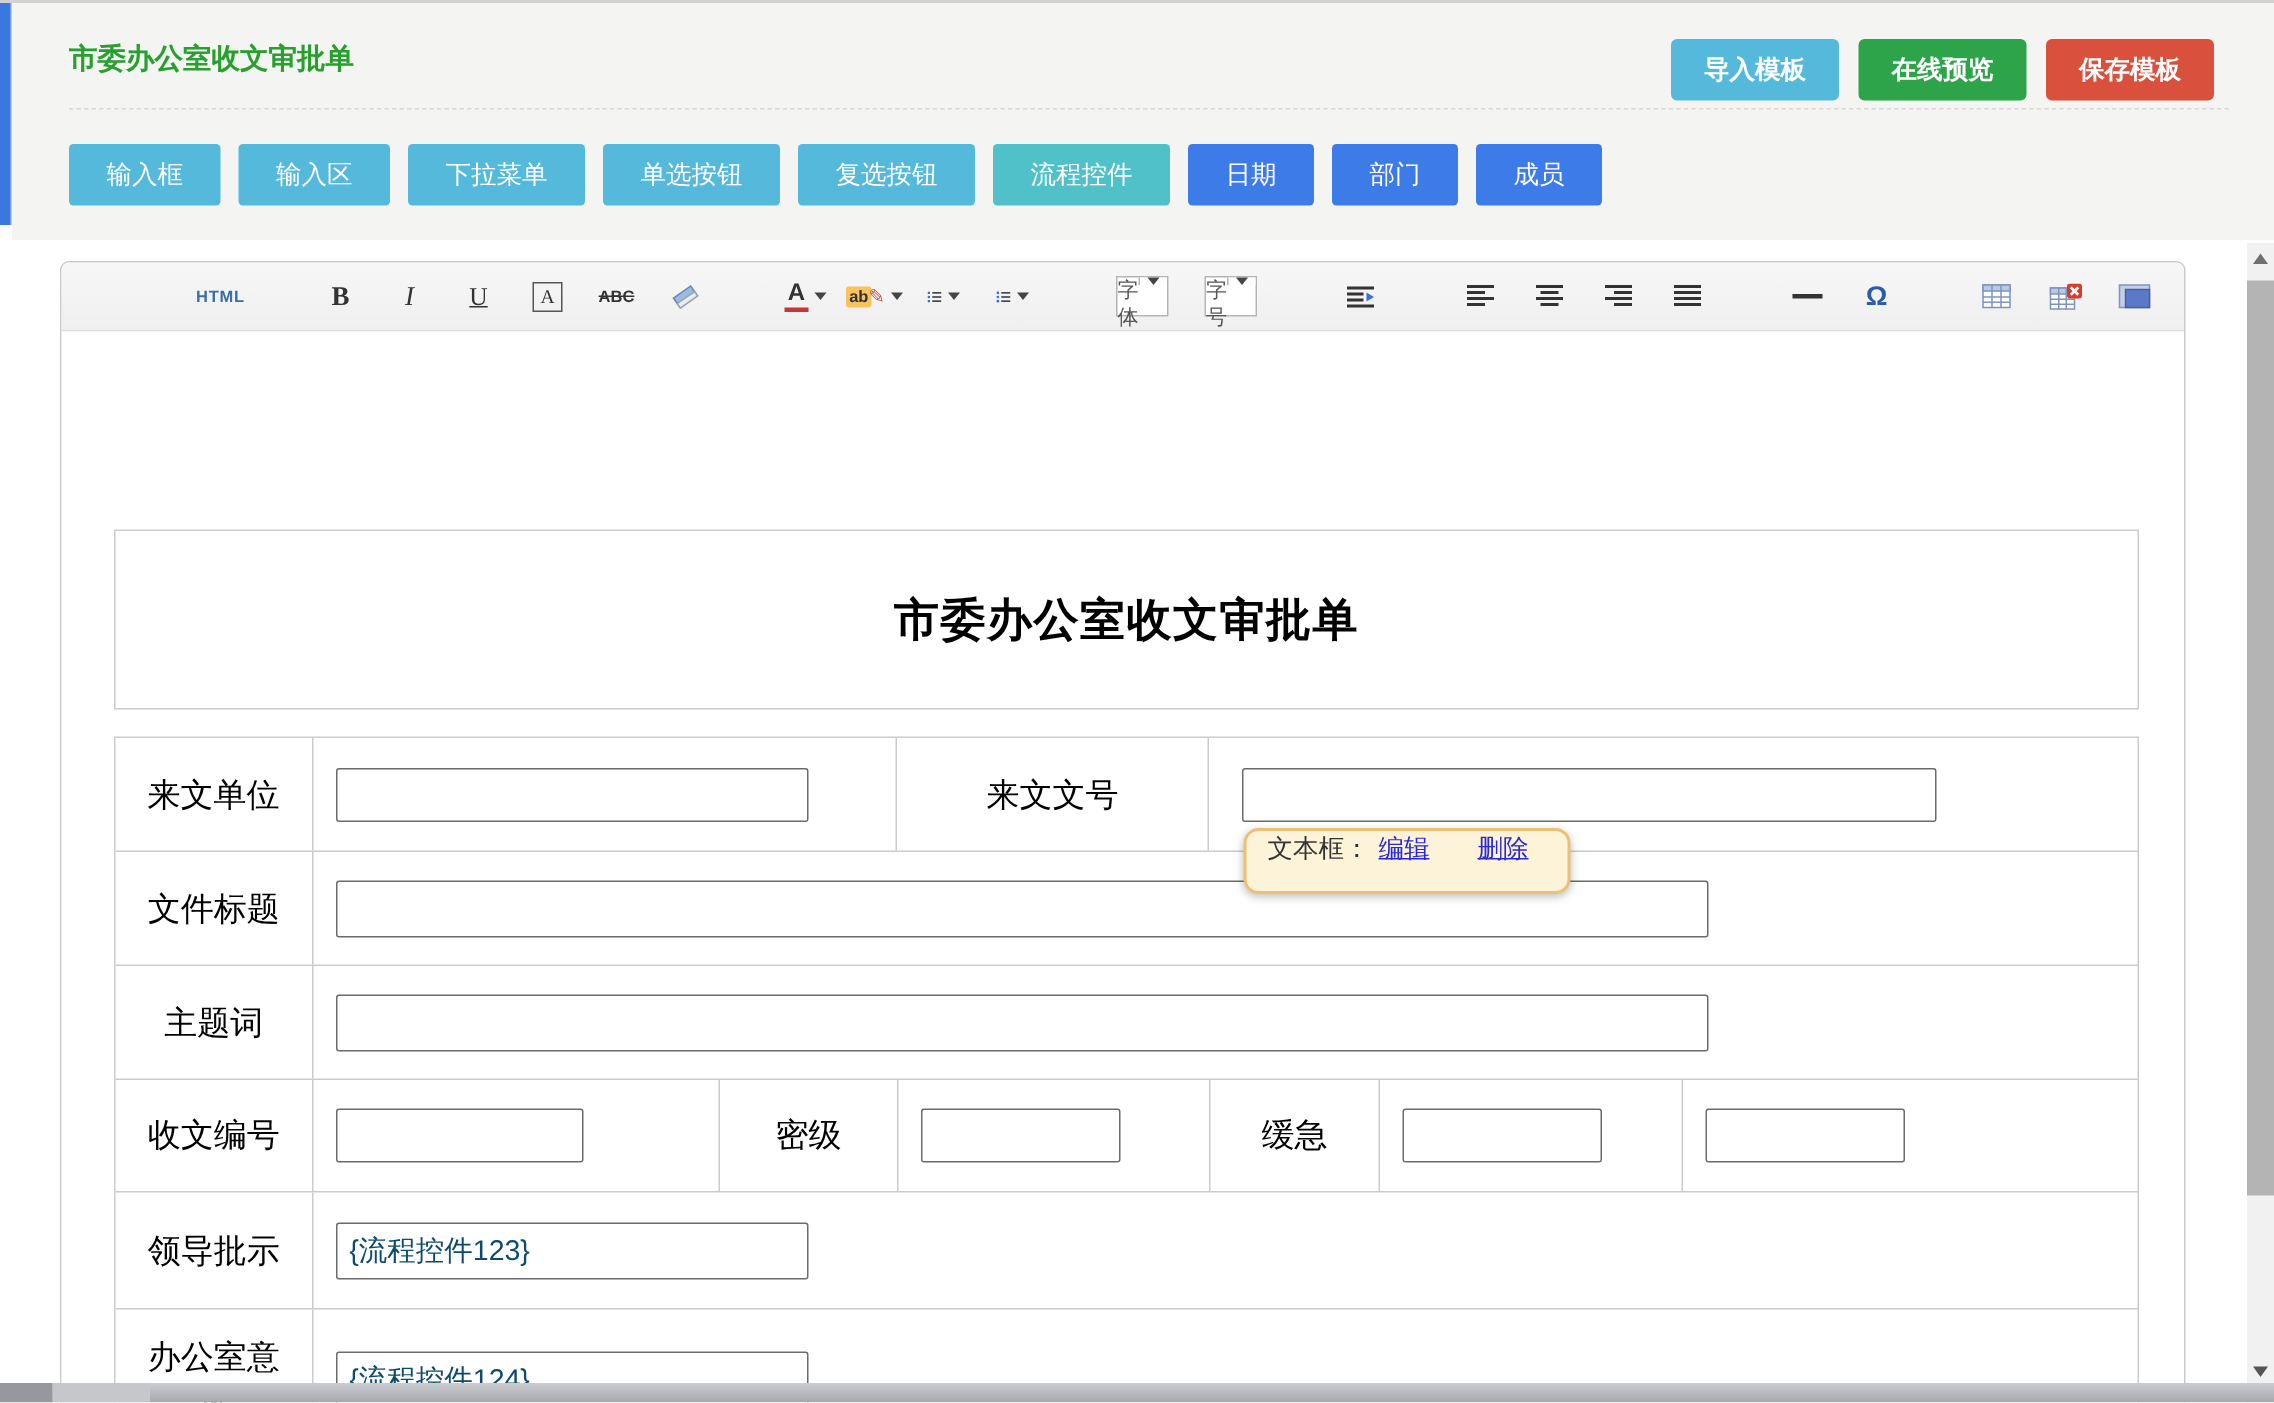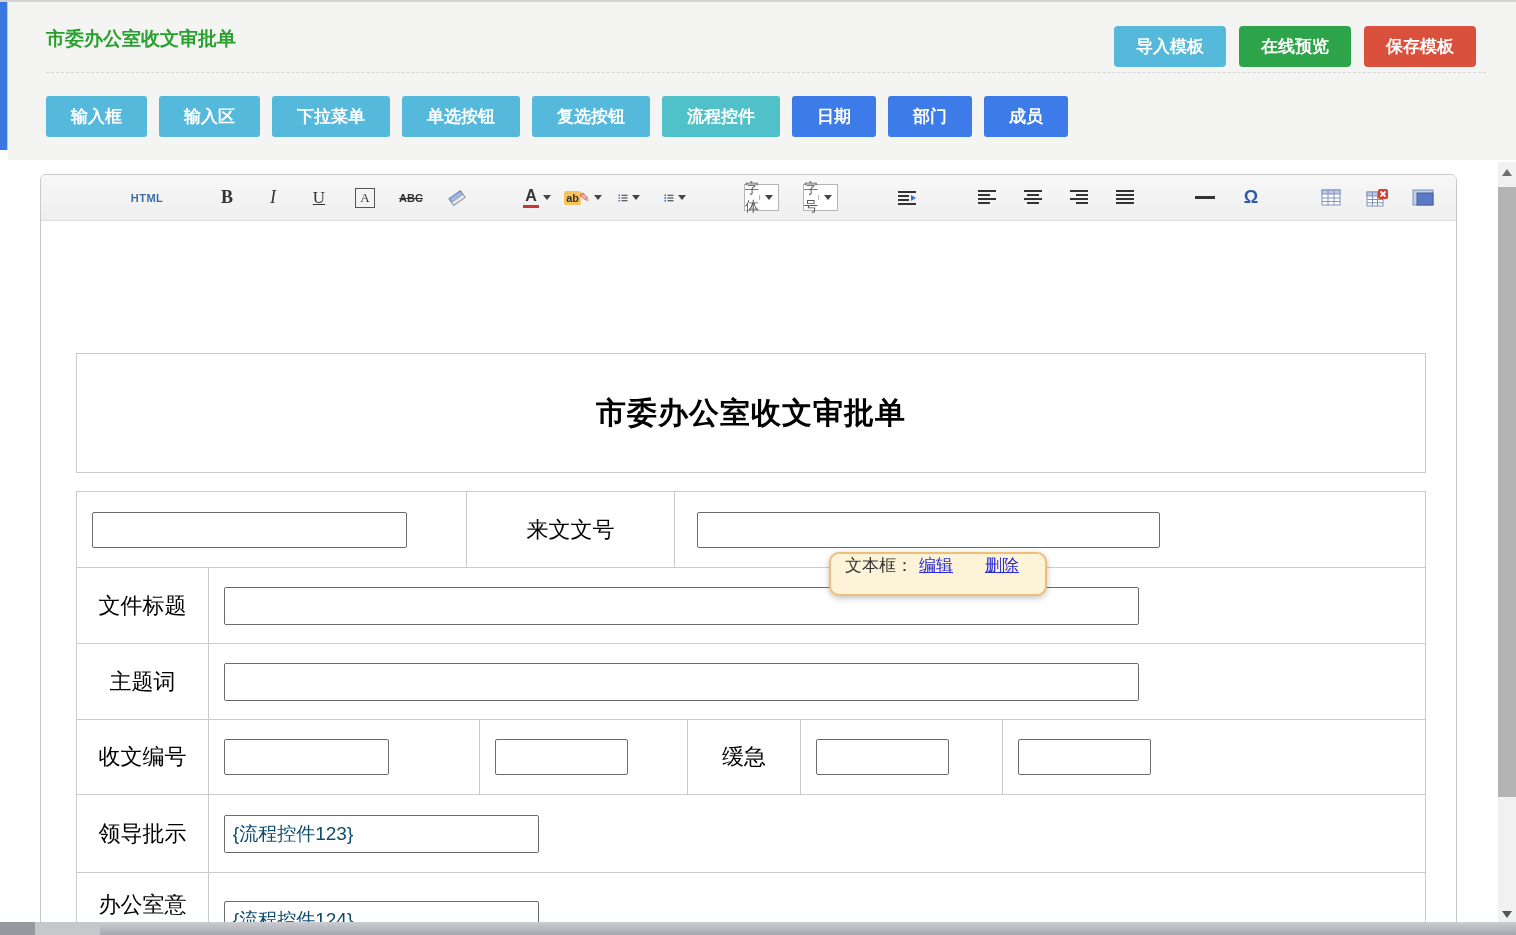--- a/index.html
+++ b/index.html
@@ -12,21 +12,21 @@
   .header { position:absolute; left:8px; top:0; right:0; height:158px; background:#f4f4f2; }
   .page-title { position:absolute; left:38px; top:24px; font-size:19px; font-weight:bold; color:var(--title-green,#27a02e); }
   .dashed { position:absolute; left:38px; right:30px; top:70px; border-top:1px dashed #d6d6d4; }
   .actions { position:absolute; right:40px; top:24px; display:flex; gap:13px; }
   .a-btn { height:41px; padding:0 22px; border:none; border-radius:4px; color:#fff; font-weight:bold; font-size:17px;
            font-family:"Liberation Sans", sans-serif; display:flex; align-items:center; cursor:pointer; }
   .a-import { background:var(--light-blue,#55b9dc);margin-left:28px; }
   .a-preview { background:var(--green,#2ea44a); }
   .a-save { background:var(--red,#d9503c); }
   .widgets { position:absolute; left:38px; top:94px; display:flex; gap:12px; }
-  .w-btn { height:41px; padding:0 25px; border:none; border-radius:3px; color:#fff; font-weight:bold; font-size:17px;
+  .w-btn { height:41px; padding:0 25px; border:none; border-radius:3px; color:#fff; font-weight:normal; font-size:17px;
            font-family:"Liberation Sans", sans-serif; display:flex; align-items:center; cursor:pointer; }
   .w-lb { background:var(--light-blue,#55b9dc); }
   .w-teal { background:var(--teal,#50c0c9); }
   .w-rb { background:var(--royal-blue,#3d7be8); }
 
   
   .editor { position:absolute; left:40px; top:172px; width:1417px; height:763px; background:#fff;
             border:1px solid #c9c9c9; border-radius:6px 6px 0 0; overflow:hidden; }
   .toolbar { height:46px; background:linear-gradient(#f7f7f7,#efefef); border-bottom:1px solid #dcdcdc;
              display:flex; align-items:center; padding:0 16px 0 95px; gap:24px; }
@@ -37,21 +37,21 @@
   .t-i { font-family:"Liberation Serif", serif; font-style:italic; font-size:18px; }
   .t-u { font-family:"Liberation Serif", serif; font-size:17px; text-decoration:underline; }
   .t-boxa { width:20px; height:20px; border:1px solid #555; display:flex; align-items:center; justify-content:center;
             font-family:"Liberation Serif", serif; font-size:13px; }
   .t-strike { font-size:11px; font-weight:bold; text-decoration:line-through; }
   .t-fontcolor { font-size:16px; font-weight:bold; border-bottom:3px solid #c33; padding:0 2px; line-height:18px; }
   .hl { background:#f6c35c; font-size:11px; font-weight:bold; padding:1px 2px; border-radius:2px; }
   .pencil { color:#c05050; font-size:13px; margin-left:-2px; }
   .caret { width:0; height:0; border-left:4px solid transparent; border-right:4px solid transparent;
            border-top:5px solid #444; margin-left:4px; }
-  .select { display:flex; align-items:center; width:114px; height:27px; background:#fff; border:1px solid #b4b4b4; }
+  .select { display:flex; align-items:flex-start; width:114px; height:27px; background:#fff; border:1px solid #b4b4b4; }
   .select .lbl { flex:1; display:flex; align-items:center; justify-content:center; color:#555; font-size:14px; }
   .select .cbox { width:19px; border-left:1px solid #b4b4b4; display:flex; align-items:center; justify-content:center; background:#fdfdfd; }
   .select .cbox .caret { margin:0; }
   .t-hr { width:20px; height:3px; background:#333; }
   .t-omega { font-size:18px; font-weight:bold; color:#2b5cab; }
   .t-full { margin-left:auto; }
   svg { display:block; }
 
   
   .content { position:relative; width:100%; height:716px; background:#fff; }
@@ -290,20 +290,21 @@
 
     <div class="content">
 
       <div class="form-title-box">
         <div class="form-title">市委办公室收文审批单</div>
       </div>
 
       <div class="ftable">
 
         <div class="frow" style="height:75px">
+          <div class="cell lab" style="width:132px">来文单位</div>
           <div class="cell inp-cell" style="width:390px">
             <input class="f" style="width: 315px; height: 36px;" value="">
           </div>
           <div class="cell lab" style="width:208px">来文文号</div>
           <div class="cell" style="width:620px;padding-left:22px">
             <input class="f" style="width: 463px; height: 36px;" value="">
           </div>
         </div>
 
         <div class="frow" style="height:76px">
@@ -318,20 +319,21 @@
           <div class="cell inp-cell" style="width:1218px">
             <input class="f" style="width: 915px; height: 38px;" value="">
           </div>
         </div>
 
         <div class="frow" style="height:75px">
           <div class="cell lab" style="width:132px">收文编号</div>
           <div class="cell inp-cell" style="width:271px">
             <input class="f" style="width: 165px; height: 36px;" value="">
           </div>
+          <div class="cell lab" style="width:119px">密级</div>
           <div class="cell inp-cell" style="width:208px">
             <input class="f" style="width: 133px; height: 36px;" value="">
           </div>
           <div class="cell lab" style="width:113px">缓急</div>
           <div class="cell inp-cell" style="width:202px">
             <input class="f" style="width: 133px; height: 36px;" value="">
           </div>
           <div class="cell inp-cell" style="width:202px">
             <input class="f" style="width: 133px; height: 36px;" value="">
           </div>

